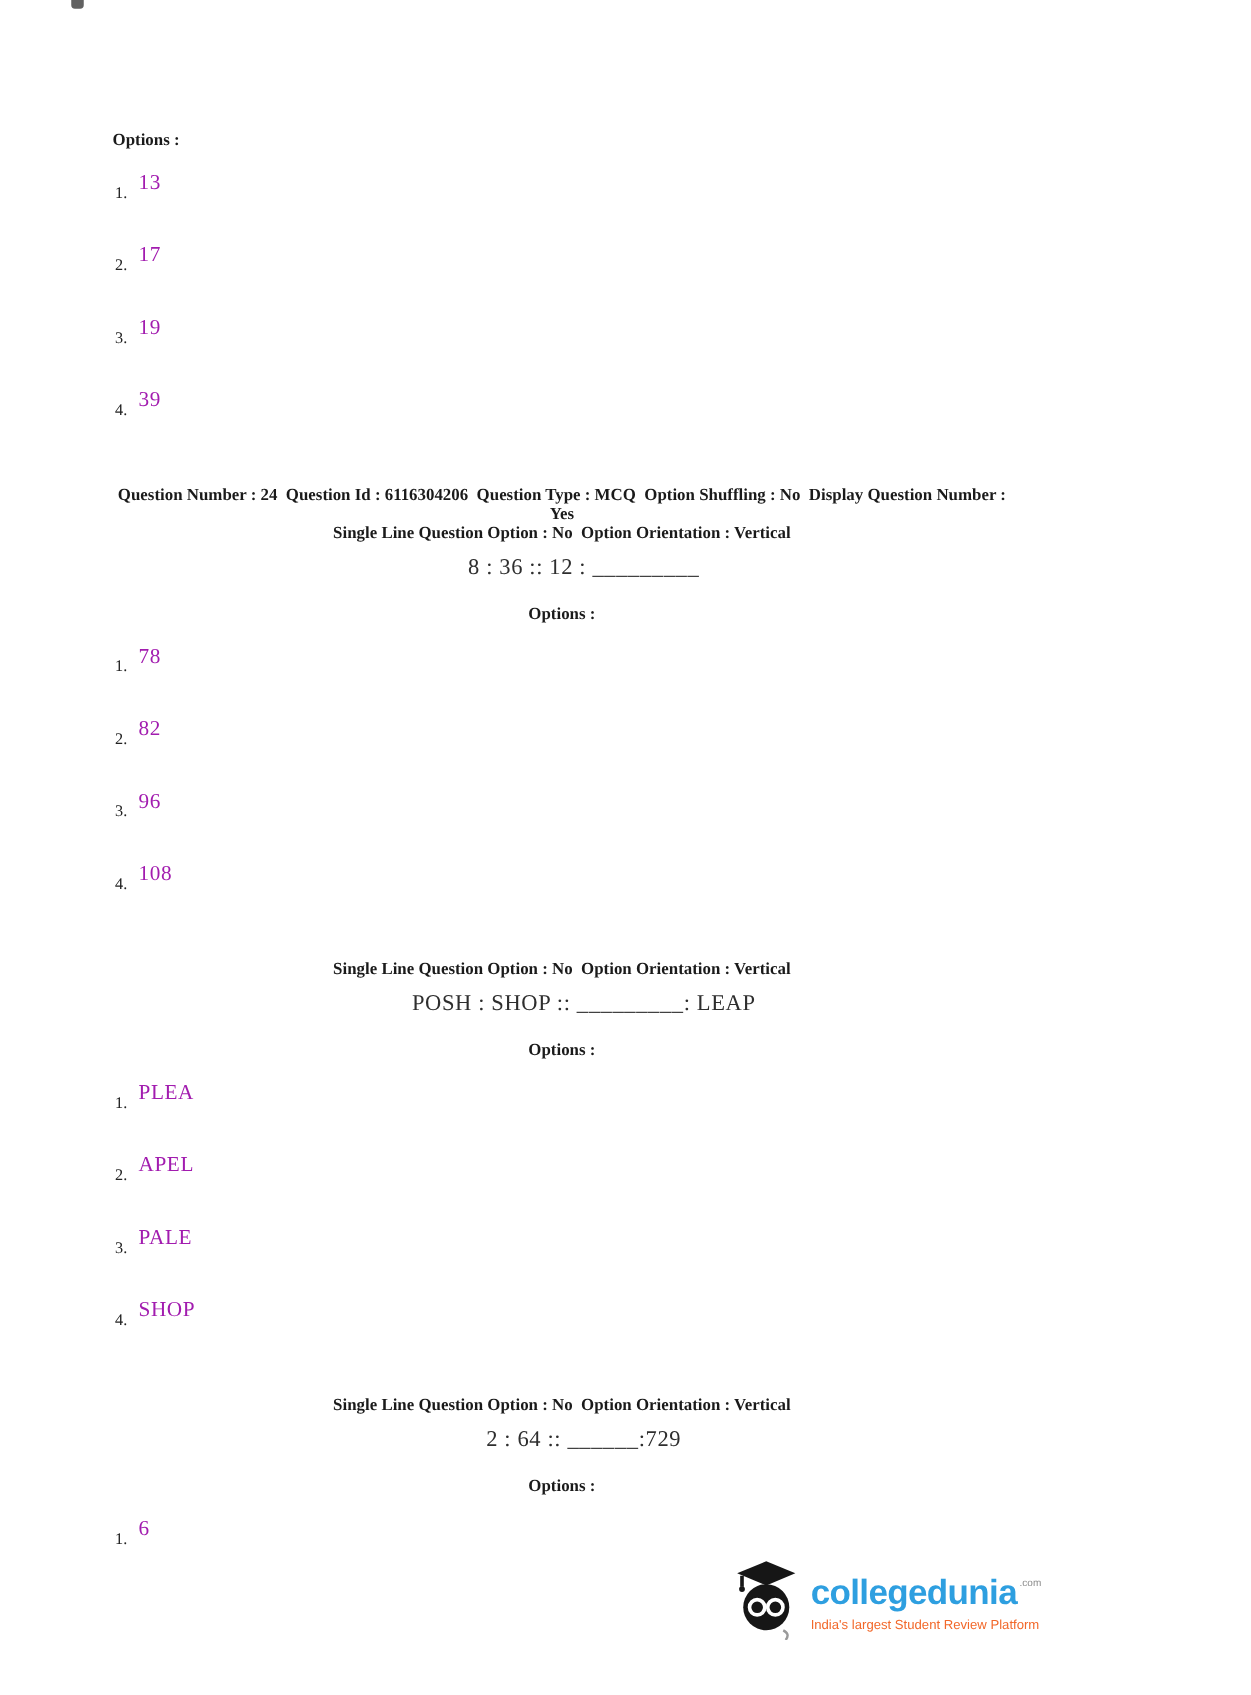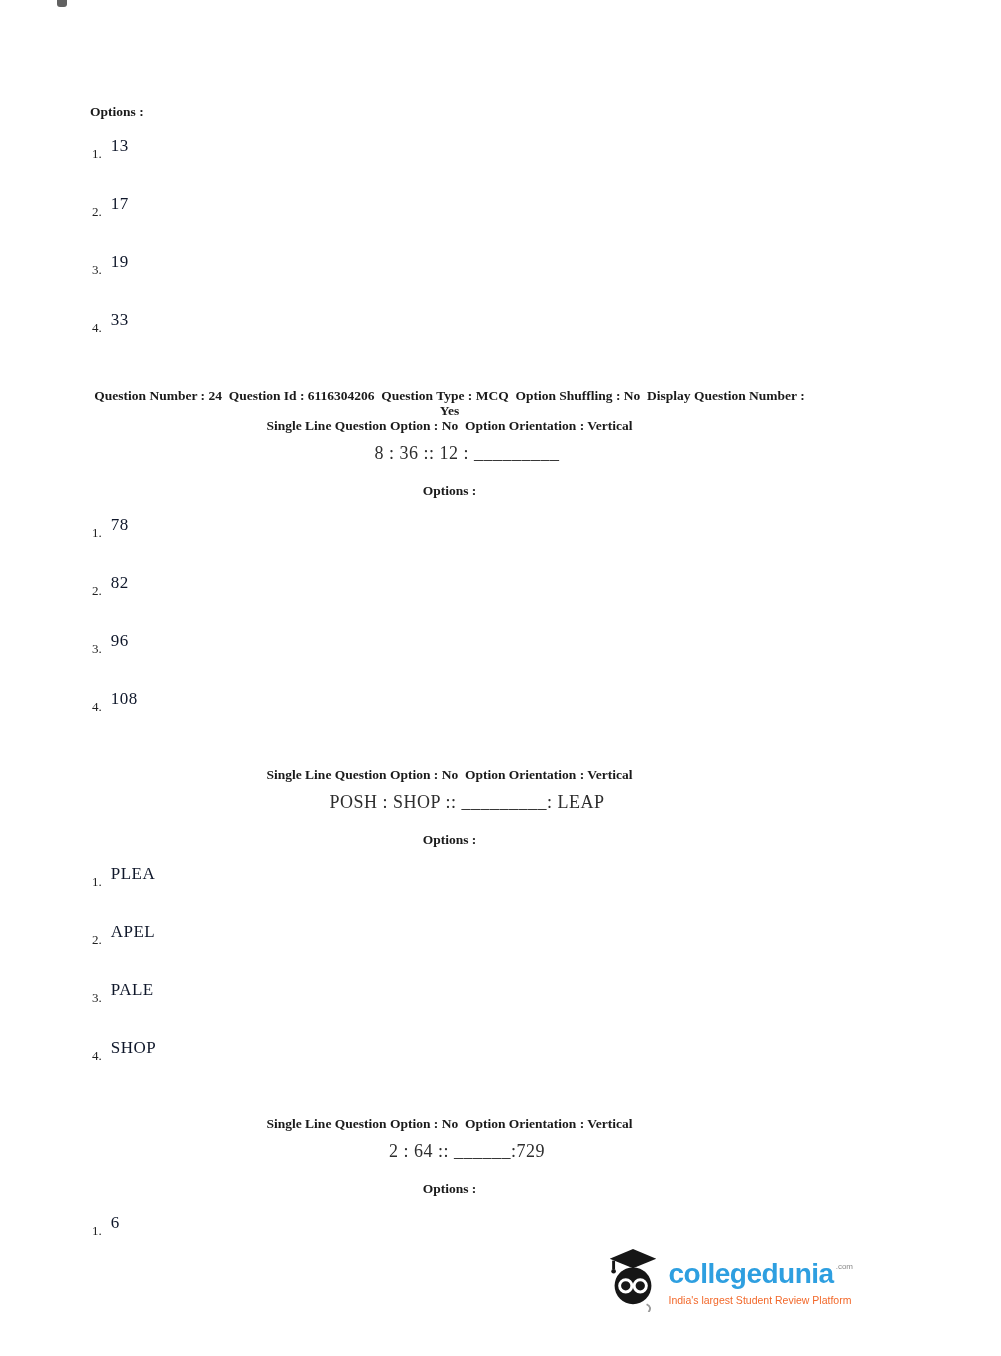--- a/index.html
+++ b/index.html
@@ -45,32 +45,32 @@
     align-items: flex-end;
     gap: 9px;
     height: 36px;
     margin: 0 0 22px 0;
     padding-left: 2px;
   }
   .options-label + .option-row { margin-top: 6px; }
   .opt-num { font-size: 13px; color: #222; line-height: 1; padding-bottom: 2px; }
   .opt-val {
     font-size: 17px;
-    color: #0f172a;
+    color: #a21caf;
     letter-spacing: 0.5px;
     position: relative;
     top: -8px;
     line-height: 1;
   }
   .question-block { margin-top: 52px; text-align: center; }
 
   .footer {
     position: absolute;
     top: 1248px;
-    right: 16px;
+    right: 36px;
     display: flex;
     align-items: flex-start;
     gap: 10px;
   }
   .logo-icon { width: 52px; height: 64px; display: block; }
   .brand-col { display: flex; flex-direction: column; padding-top: 12px; }
   .brand-line { display: flex; align-items: flex-start; }
   .brand {
     font-family: "Liberation Sans", sans-serif;
     font-weight: bold;
@@ -111,21 +111,21 @@
       <div class="option-row">
         <span class="opt-num">2.</span>
         <span class="opt-val">17</span>
       </div>
       <div class="option-row">
         <span class="opt-num">3.</span>
         <span class="opt-val">19</span>
       </div>
       <div class="option-row">
         <span class="opt-num">4.</span>
-        <span class="opt-val">33</span>
+        <span class="opt-val">39</span>
       </div>
     </section>
 
     <section class="question-block">
       <div class="meta">Question Number : 24  Question Id : 6116304206  Question Type : MCQ  Option Shuffling : No  Display Question Number : Yes</div>
       <div class="meta">Single Line Question Option : No  Option Orientation : Vertical</div>
       <div class="question-text">8 : 36 :: 12 : _________</div>
       <div class="options-label">Options :</div>
       <div class="option-row">
         <span class="opt-num">1.</span>

